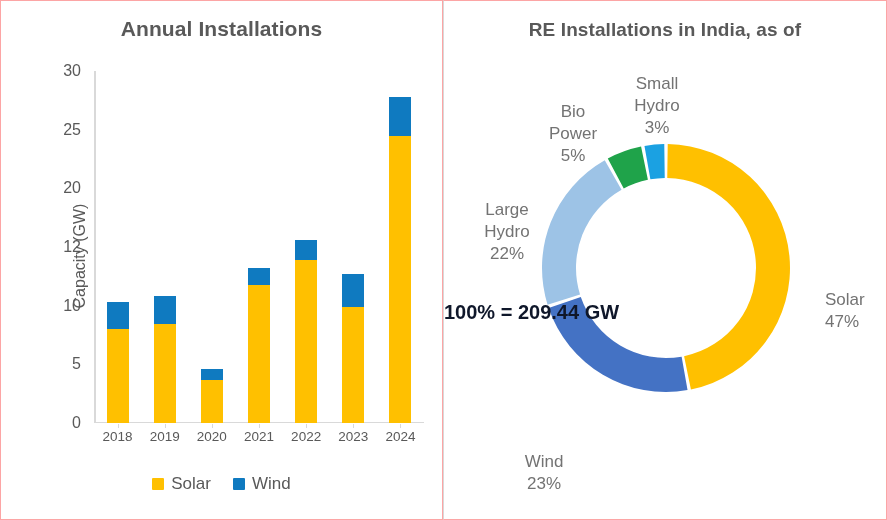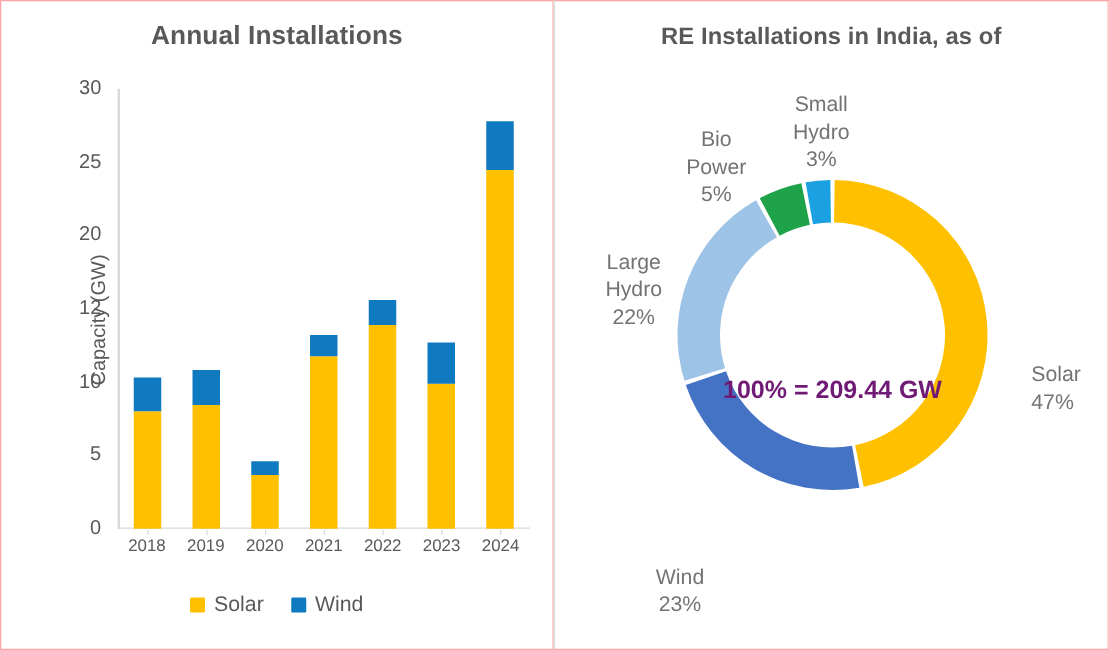--- a/index.html
+++ b/index.html
@@ -190,24 +190,23 @@
   #donut-svg {
     position: absolute;
     left: 95px;
     top: 140px;
   }
   #donut-center-text {
     position: absolute;
     left: 0;
     right: 0;
     top: 300px;
-    text-align: center;
     font-size: 20px;
     font-weight: bold;
-    color: #701a75;
+    color: #0f172a;
     white-space: nowrap;
   }
   .slice-label {
     position: absolute;
     font-size: 17px;
     color: #737373;
     line-height: 22px;
     text-align: center;
     white-space: nowrap;
   }

